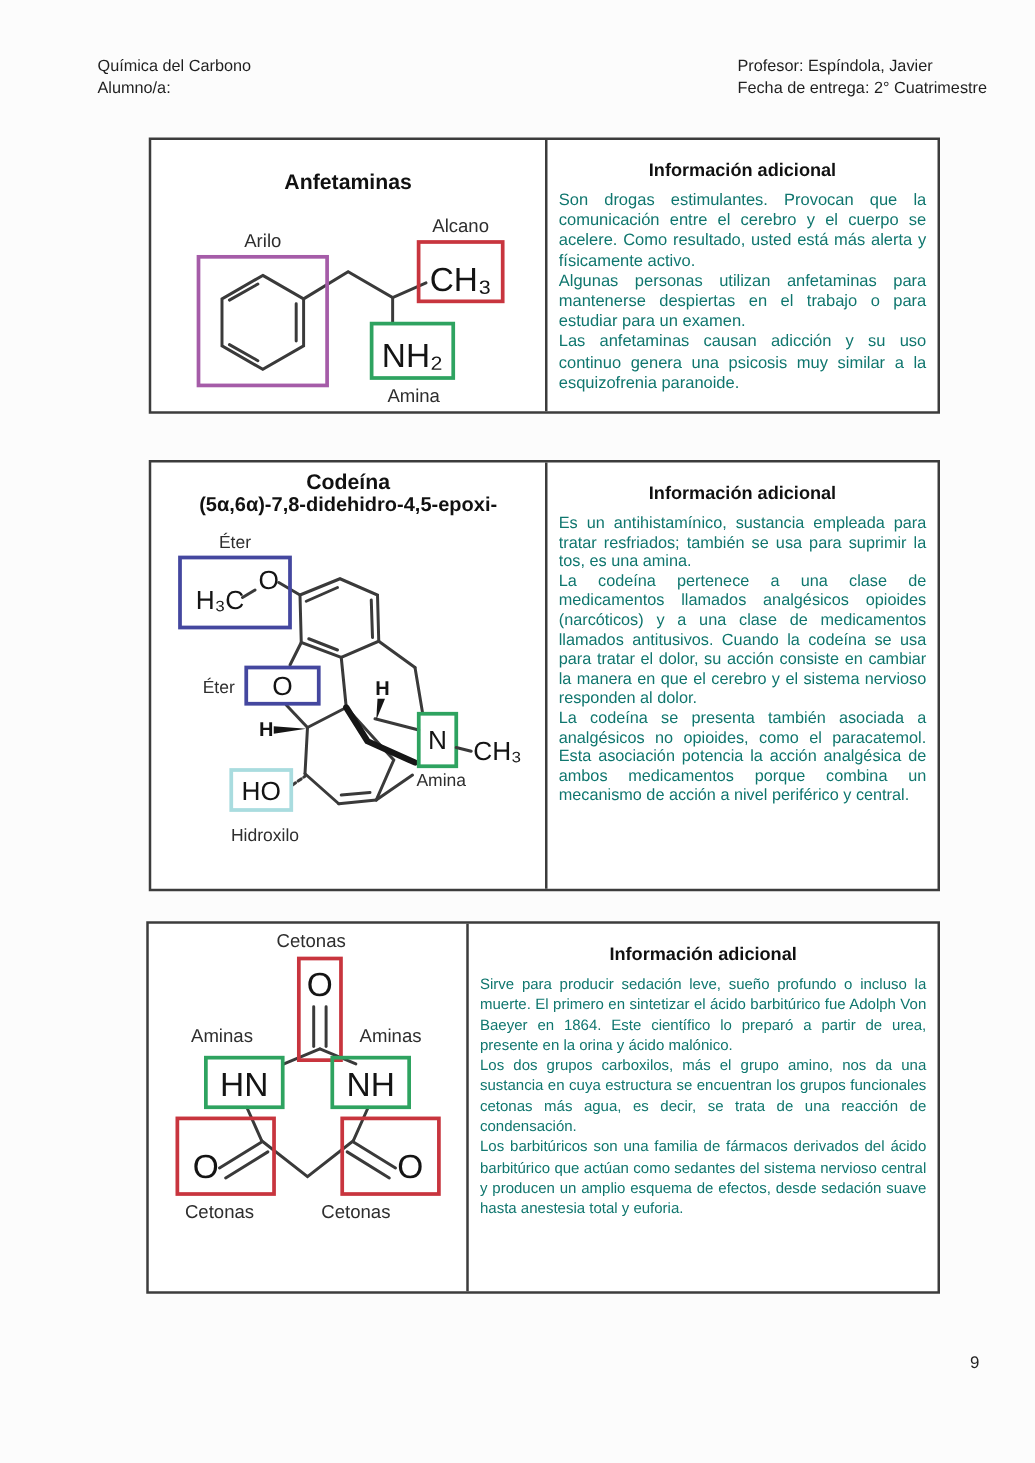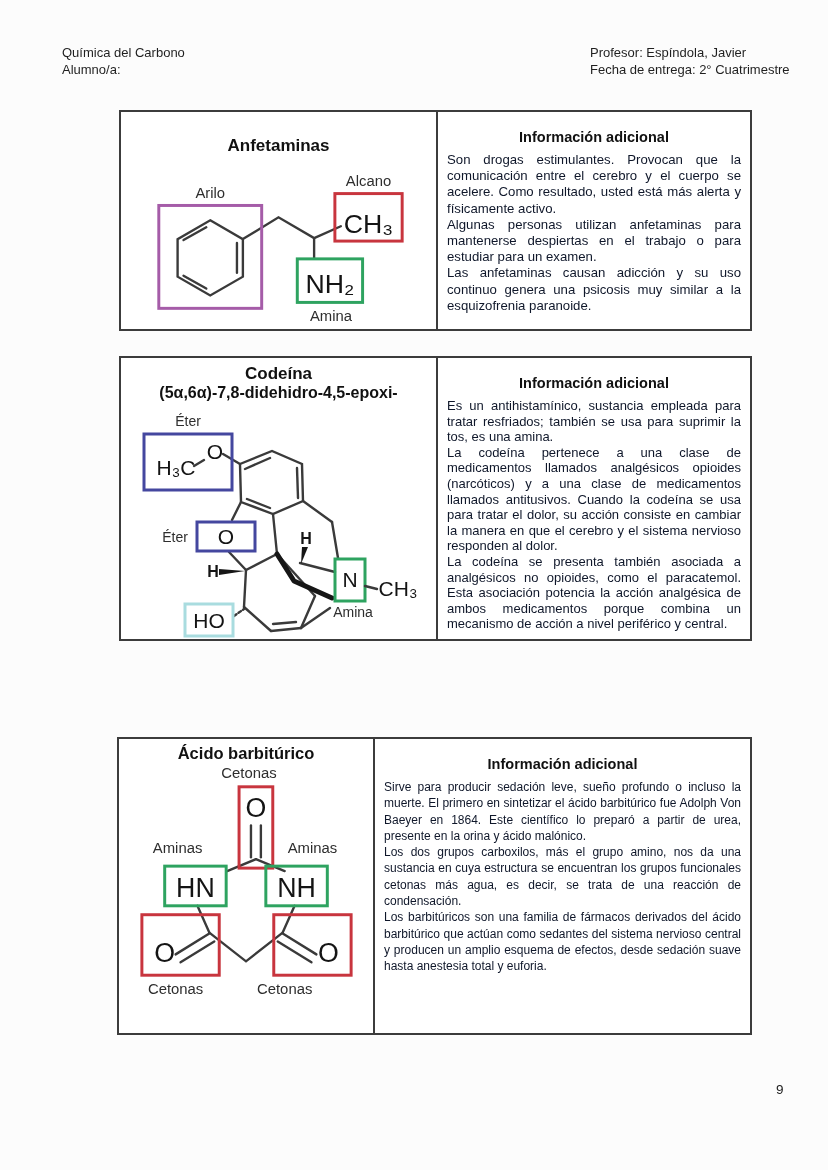--- a/index.html
+++ b/index.html
@@ -1,32 +1,32 @@
 <!DOCTYPE html>
 <html><head>
 <meta charset="utf-8">
 <style>
   html,body{margin:0;padding:0;}
   body{
     width:828px;height:1170px;position:relative;background:#fcfcfc;
     font-family:"Liberation Sans","DejaVu Sans",sans-serif;color:#1b1b1b;
   }
   .hdr{position:absolute;top:44px;font-size:13px;line-height:17px;color:#1f1f1f;}
-  #hdr-left{left:62px;}
+  #hdr-left{left:78px;}
   #hdr-right{left:590px;}
   .tbl{position:absolute;display:flex;border:2px solid #3c3c3c;background:#fff;box-sizing:border-box;}
   #t1{left:119px;top:110px;width:633px;height:221px;}
-  #t2{left:119px;top:356px;width:633px;height:285px;justify-content:space-between;}
+  #t2{left:119px;top:368px;width:633px;height:345px;justify-content:space-between;}
   #t3{left:117px;top:737px;width:635px;height:298px;}
   .struct-cell{box-sizing:border-box;overflow:hidden;}
   #t1 .struct-cell,#t2 .struct-cell{width:315px;}
   #t3 .struct-cell{width:254px;}
   .info-cell{flex:1;border-left:2px solid #3c3c3c;padding:16px 9px;box-sizing:border-box;overflow:hidden;}
   .info-title{font-weight:bold;text-align:center;font-size:14.5px;margin:1px 0 7px;color:#111;}
-  .info-cell p{margin:0;text-align:justify;color:#0f172a;}
+  .info-cell p{margin:0;text-align:justify;color:#0f766e;}
   #t1 .info-cell p{font-size:13.2px;line-height:16.2px;}
   #t2 .info-cell p{font-size:13px;line-height:15.6px;}
   #t3 .info-cell p{font-size:12px;line-height:16.3px;}
   .struct-title{font-weight:bold;text-align:center;color:#111;}
   #t1 .struct-title{font-size:17px;margin-top:24px;}
   #t2 .struct-title{font-size:16px;line-height:19px;margin-top:6px;}
   #t2 .struct-title .big{font-size:17px;}
   #t3 .struct-title{font-size:16.5px;line-height:19.5px;margin-top:5px;}
   svg{display:block;margin:0 auto;}
   svg text{font-family:"Liberation Sans","DejaVu Sans",sans-serif;fill:#222;}
@@ -139,21 +139,20 @@
     <div class="info-title">Información adicional</div>
     <p>Es un antihistamínico, sustancia empleada para tratar resfriados; también se usa para suprimir la tos, es una amina.</p>
     <p>La codeína pertenece a una clase de medicamentos llamados analgésicos opioides (narcóticos) y a una clase de medicamentos llamados antitusivos. Cuando la codeína se usa para tratar el dolor, su acción consiste en cambiar la manera en que el cerebro y el sistema nervioso responden al dolor.</p>
     <p>La codeína se presenta también asociada a analgésicos no opioides, como el paracatemol. Esta asociación potencia la acción analgésica de ambos medicamentos porque combina un mecanismo de acción a nivel periférico y central.</p>
   </div>
 </div>
 
 <div class="tbl" id="t3">
   <div class="struct-cell">
     <div class="struct-title">
-      <div>Ácido barbitúrico</div>
     </div>
     <svg width="253" height="236" viewBox="0 0 255 238">
       <g class="bond">
         <line x1="132" y1="62" x2="132" y2="94"></line>
         <line x1="142" y1="62" x2="142" y2="94"></line>
         <line x1="137" y1="96" x2="108" y2="108"></line>
         <line x1="137" y1="96" x2="166" y2="108"></line>
         <line x1="78" y1="143" x2="90" y2="170"></line>
         <line x1="176" y1="143" x2="164" y2="170"></line>
         <line x1="90" y1="171" x2="56" y2="192"></line>

